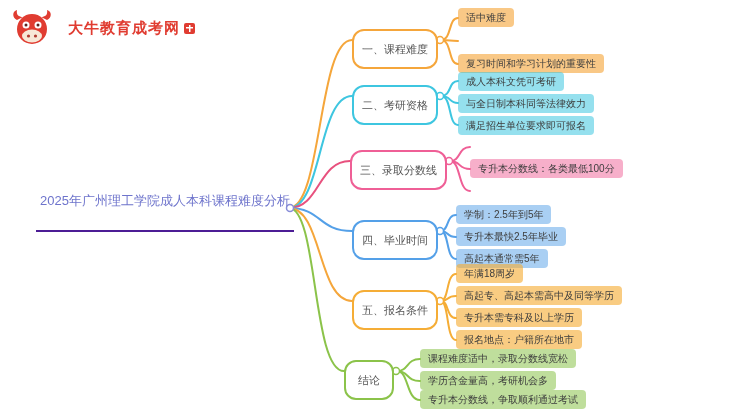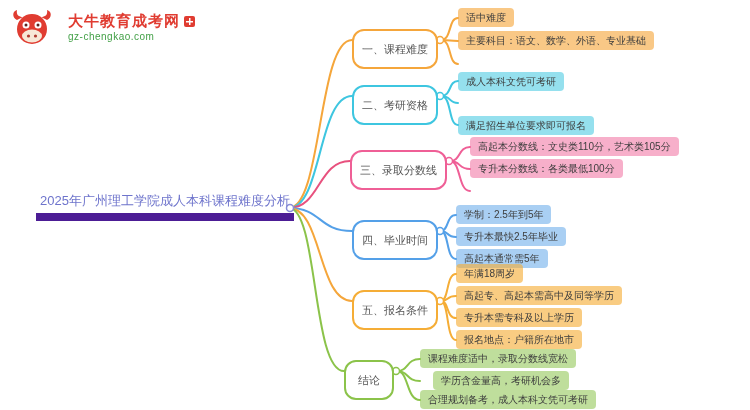--- a/index.html
+++ b/index.html
@@ -6,21 +6,21 @@
   html,body{background:#fff}
   body{font-family:"Liberation Sans","DejaVu Sans",sans-serif}
   .canvas{position:relative;width:750px;height:410px;background:#fff;overflow:hidden}
   .links{position:absolute;left:0;top:0;width:750px;height:410px}
   .links path{fill:none;stroke-width:2;stroke-linecap:round}
   .pill{position:absolute;display:flex;align-items:center;justify-content:center;height:40px;
         background:#fff;border:2px solid;border-radius:12px;font-size:11px;color:#555;white-space:nowrap}
   .leaf{position:absolute;height:19px;line-height:13px;padding:3px 8px;border-radius:4px;
         font-size:10px;color:#3d3d3d;white-space:nowrap}
   .center-topic{position:absolute;left:36px;top:192px;font-size:13px;color:#6e74cc;white-space:nowrap;
-        padding:0 4px 3px 4px;border-bottom:8px solid #4c1d95}
+        padding:0 4px 20px 4px;border-bottom:2px solid #4c1d95}
   .b1{border-color:#f5a63b}.b2{border-color:#3ec6e0}.b3{border-color:#ef5f96}
   .b4{border-color:#54a0e8}.b5{border-color:#f5ad36}.b6{border-color:#8bc34a}
   .f1{background:rgba(245,166,59,.62)}.f2{background:rgba(62,198,224,.55)}
   .f3{background:rgba(239,95,150,.5)}.f4{background:rgba(84,160,232,.5)}
   .f5{background:rgba(245,173,54,.62)}.f6{background:rgba(139,195,74,.55)}
   .logo{position:absolute;left:10px;top:6px;display:flex;align-items:center;gap:14px}
   .logo-text{display:flex;flex-direction:column;line-height:1.25}
   .logo-name-row{display:flex;align-items:center}
   .logo-name{font-size:15px;font-weight:bold;color:#e03c31;letter-spacing:1px}
   .logo-domain{font-size:10px;color:#43a047;letter-spacing:.5px}
@@ -87,48 +87,47 @@
       <circle cx="28" cy="19" r="1.5" fill="#5a2320"></circle>
       <ellipse cx="22" cy="30" rx="10" ry="6.5" fill="#f7e8d7"></ellipse>
       <circle cx="18.5" cy="30" r="1.6" fill="#b03a30"></circle>
       <circle cx="25.5" cy="30" r="1.6" fill="#b03a30"></circle>
     </svg>
     <div class="logo-text">
       <div class="logo-name-row">
         <span class="logo-name">大牛教育成考网</span>
         <span class="seal"></span>
       </div>
-      <span class="logo-domain">gz-chengkao.com</span>
     </div>
   </div>
 
   <div class="center-topic">2025年广州理工学院成人本科课程难度分析</div>
 
   <div class="pill b1" style="left:352px;top:29px;width:86px">一、课程难度</div>
   <div class="pill b2" style="left:352px;top:85px;width:86px">二、考研资格</div>
   <div class="pill b3" style="left:350px;top:150px;width:97px">三、录取分数线</div>
   <div class="pill b4" style="left:352px;top:220px;width:86px">四、毕业时间</div>
   <div class="pill b5" style="left:352px;top:290px;width:86px">五、报名条件</div>
   <div class="pill b6" style="left:344px;top:360px;width:50px">结论</div>
 
   <div class="leaf f1" style="left:458px;top:8px">适中难度</div>
-  <div class="leaf f1" style="left:458px;top:31px">主要科目：语文、数学、外语、专业基础</div>
+  <div class="leaf f1" style="left:458px;top:54px">复习时间和学习计划的重要性</div>
 
   <div class="leaf f2" style="left:458px;top:72px">成人本科文凭可考研</div>
+  <div class="leaf f2" style="left:458px;top:94px">与全日制本科同等法律效力</div>
   <div class="leaf f2" style="left:458px;top:116px">满足招生单位要求即可报名</div>
 
-  <div class="leaf f3" style="left:470px;top:137px">高起本分数线：文史类110分，艺术类105分</div>
   <div class="leaf f3" style="left:470px;top:159px">专升本分数线：各类最低100分</div>
 
   <div class="leaf f4" style="left:456px;top:205px">学制：2.5年到5年</div>
   <div class="leaf f4" style="left:456px;top:227px">专升本最快2.5年毕业</div>
   <div class="leaf f4" style="left:456px;top:249px">高起本通常需5年</div>
 
   <div class="leaf f5" style="left:456px;top:264px">年满18周岁</div>
   <div class="leaf f5" style="left:456px;top:286px">高起专、高起本需高中及同等学历</div>
   <div class="leaf f5" style="left:456px;top:308px">专升本需专科及以上学历</div>
   <div class="leaf f5" style="left:456px;top:330px">报名地点：户籍所在地市</div>
 
   <div class="leaf f6" style="left:420px;top:349px">课程难度适中，录取分数线宽松</div>
-  <div class="leaf f6" style="left:433px;top:371px">学历含金量高，考研机会多</div>
-  <div class="leaf f6" style="left:420px;top:390px">合理规划备考，成人本科文凭可考研</div>
+  <div class="leaf f6" style="left:420px;top:371px">学历含金量高，考研机会多</div>
+  <div class="leaf f6" style="left:420px;top:390px">专升本分数线，争取顺利通过考试</div>
 
 </div>
 
 </body></html>

